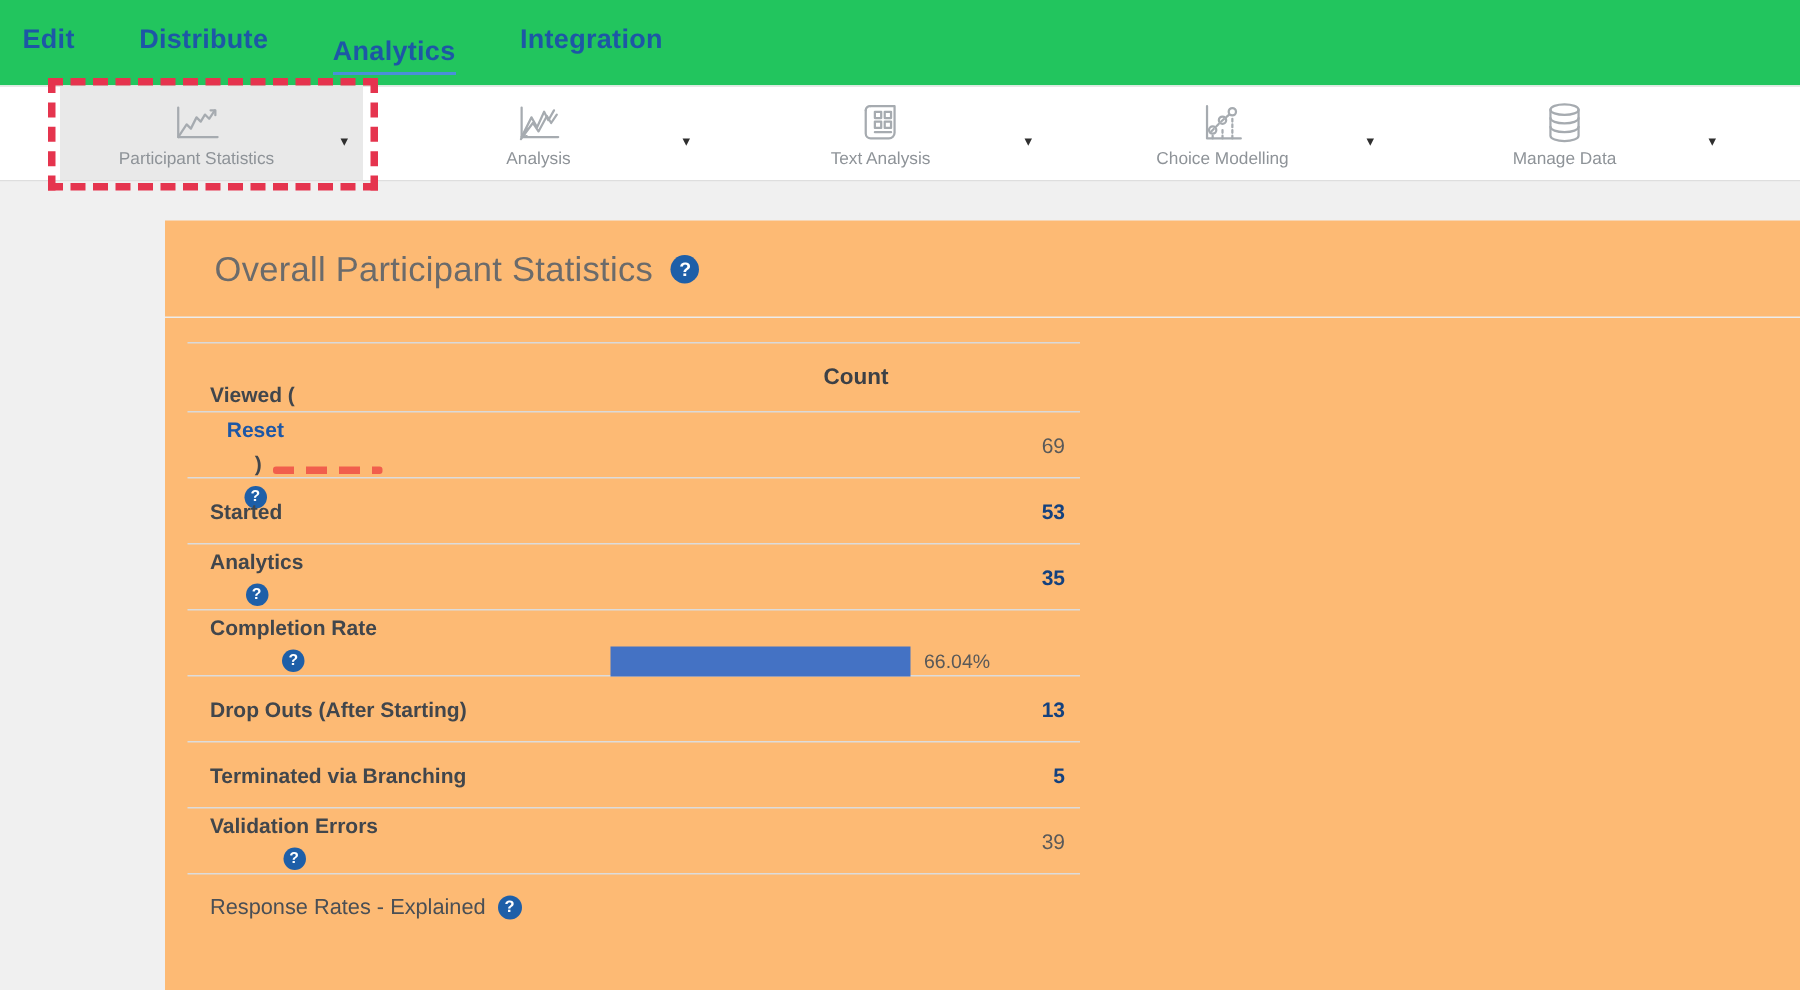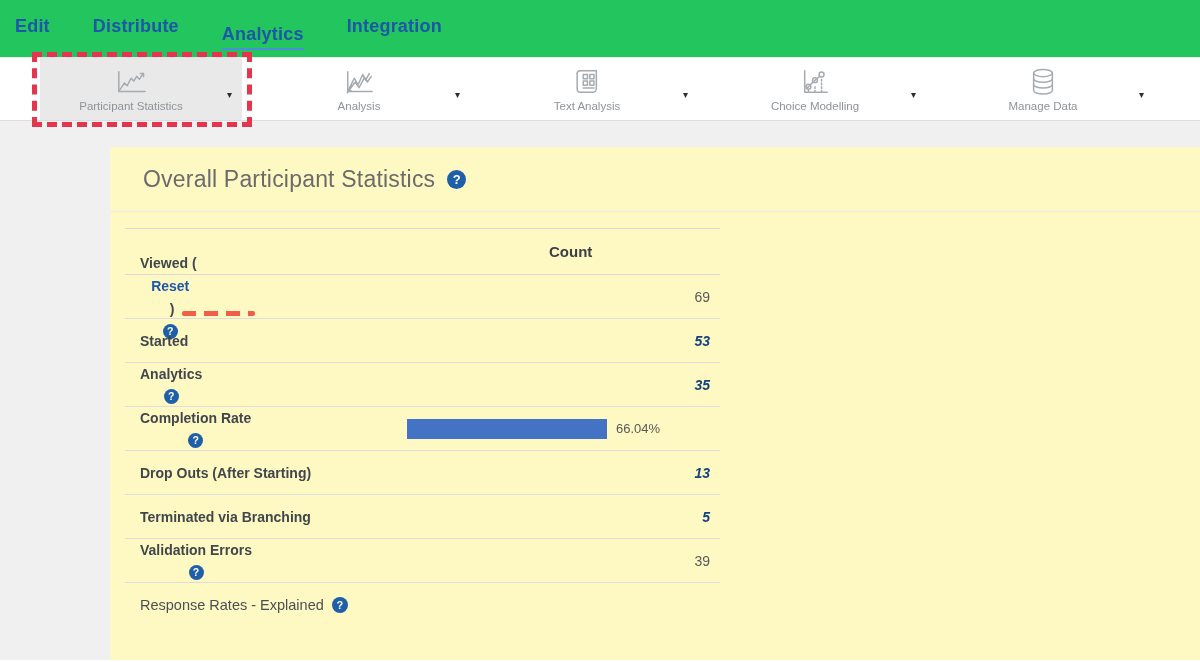--- a/index.html
+++ b/index.html
@@ -48,21 +48,21 @@
     position: absolute; left: -8px; top: -6px; right: -10px; bottom: -7px;
     border: 5px dashed #e5344e; pointer-events: none; z-index: 5;
   }
 
   
   .content-bg {
     background: #f0f0f0; height: 539px; padding-top: 26px;
     display: flex;
   }
   .card {
-    margin-left: 110px; width: 1090px; background: #fef9c3;
+    margin-left: 110px; width: 1090px; background: #fdba74;
     flex: 1;
   }
   .card-header {
     height: 65px; display: flex; align-items: center;
     padding-left: 33px; border-bottom: 1px solid #ececec;
   }
   .page-title { font-size: 23px; color: #6b6b6b; letter-spacing: 0.2px; }
   .help-icon {
     display: inline-flex; align-items: center; justify-content: center;
     background: #1e5fa8; color: #fff; border-radius: 50%;
@@ -87,29 +87,29 @@
     border-bottom: 1px solid #dcdcdc;
     padding-left: 15px; padding-right: 10px;
     position: relative;
   }
   .row-label {
     font-weight: 700; font-size: 14px; color: #41464c;
     display: flex; align-items: center; gap: 7px; white-space: pre; flex-direction: column;
   }
   .reset-link { color: #1d57a6; cursor: pointer; text-decoration: none; font-weight: 700; }
   .row-value { margin-left: auto; font-size: 14px; }
-  .value-blue { color: #14417e; font-weight: 700; cursor: pointer; font-style: italic; }
+  .value-blue { color: #14417e; font-weight: 700; cursor: pointer; }
   .value-gray { color: #595959; }
   .annotation-underline {
     position: absolute; left: 57px; top: 36px; width: 73px; height: 5px;
     background: repeating-linear-gradient(90deg, #f15e4c 0 14px, transparent 14px 22px);
     pointer-events: none; border-radius: 2px;
   }
   .bar-cell {
-    position: absolute; left: 282px; top: 0; height: 100%;
+    position: absolute; left: 282px; top: 12px; height: 100%;
     display: flex; align-items: center; gap: 9px;
   }
   .bar-fill { height: 20px; background: #4472c4; }
   .bar-label { font-size: 13px; color: #595959; }
 
   
   .table-footer { display: flex; margin-top: 13px; padding-left: 15px; align-items: flex-start; }
   .refreshed-block { width: 268px; font-size: 13px; color: #55595e; line-height: 1.55; }
   .refresh-link { color: #1d57a6; cursor: pointer; text-decoration: none; }
   .response-block {

